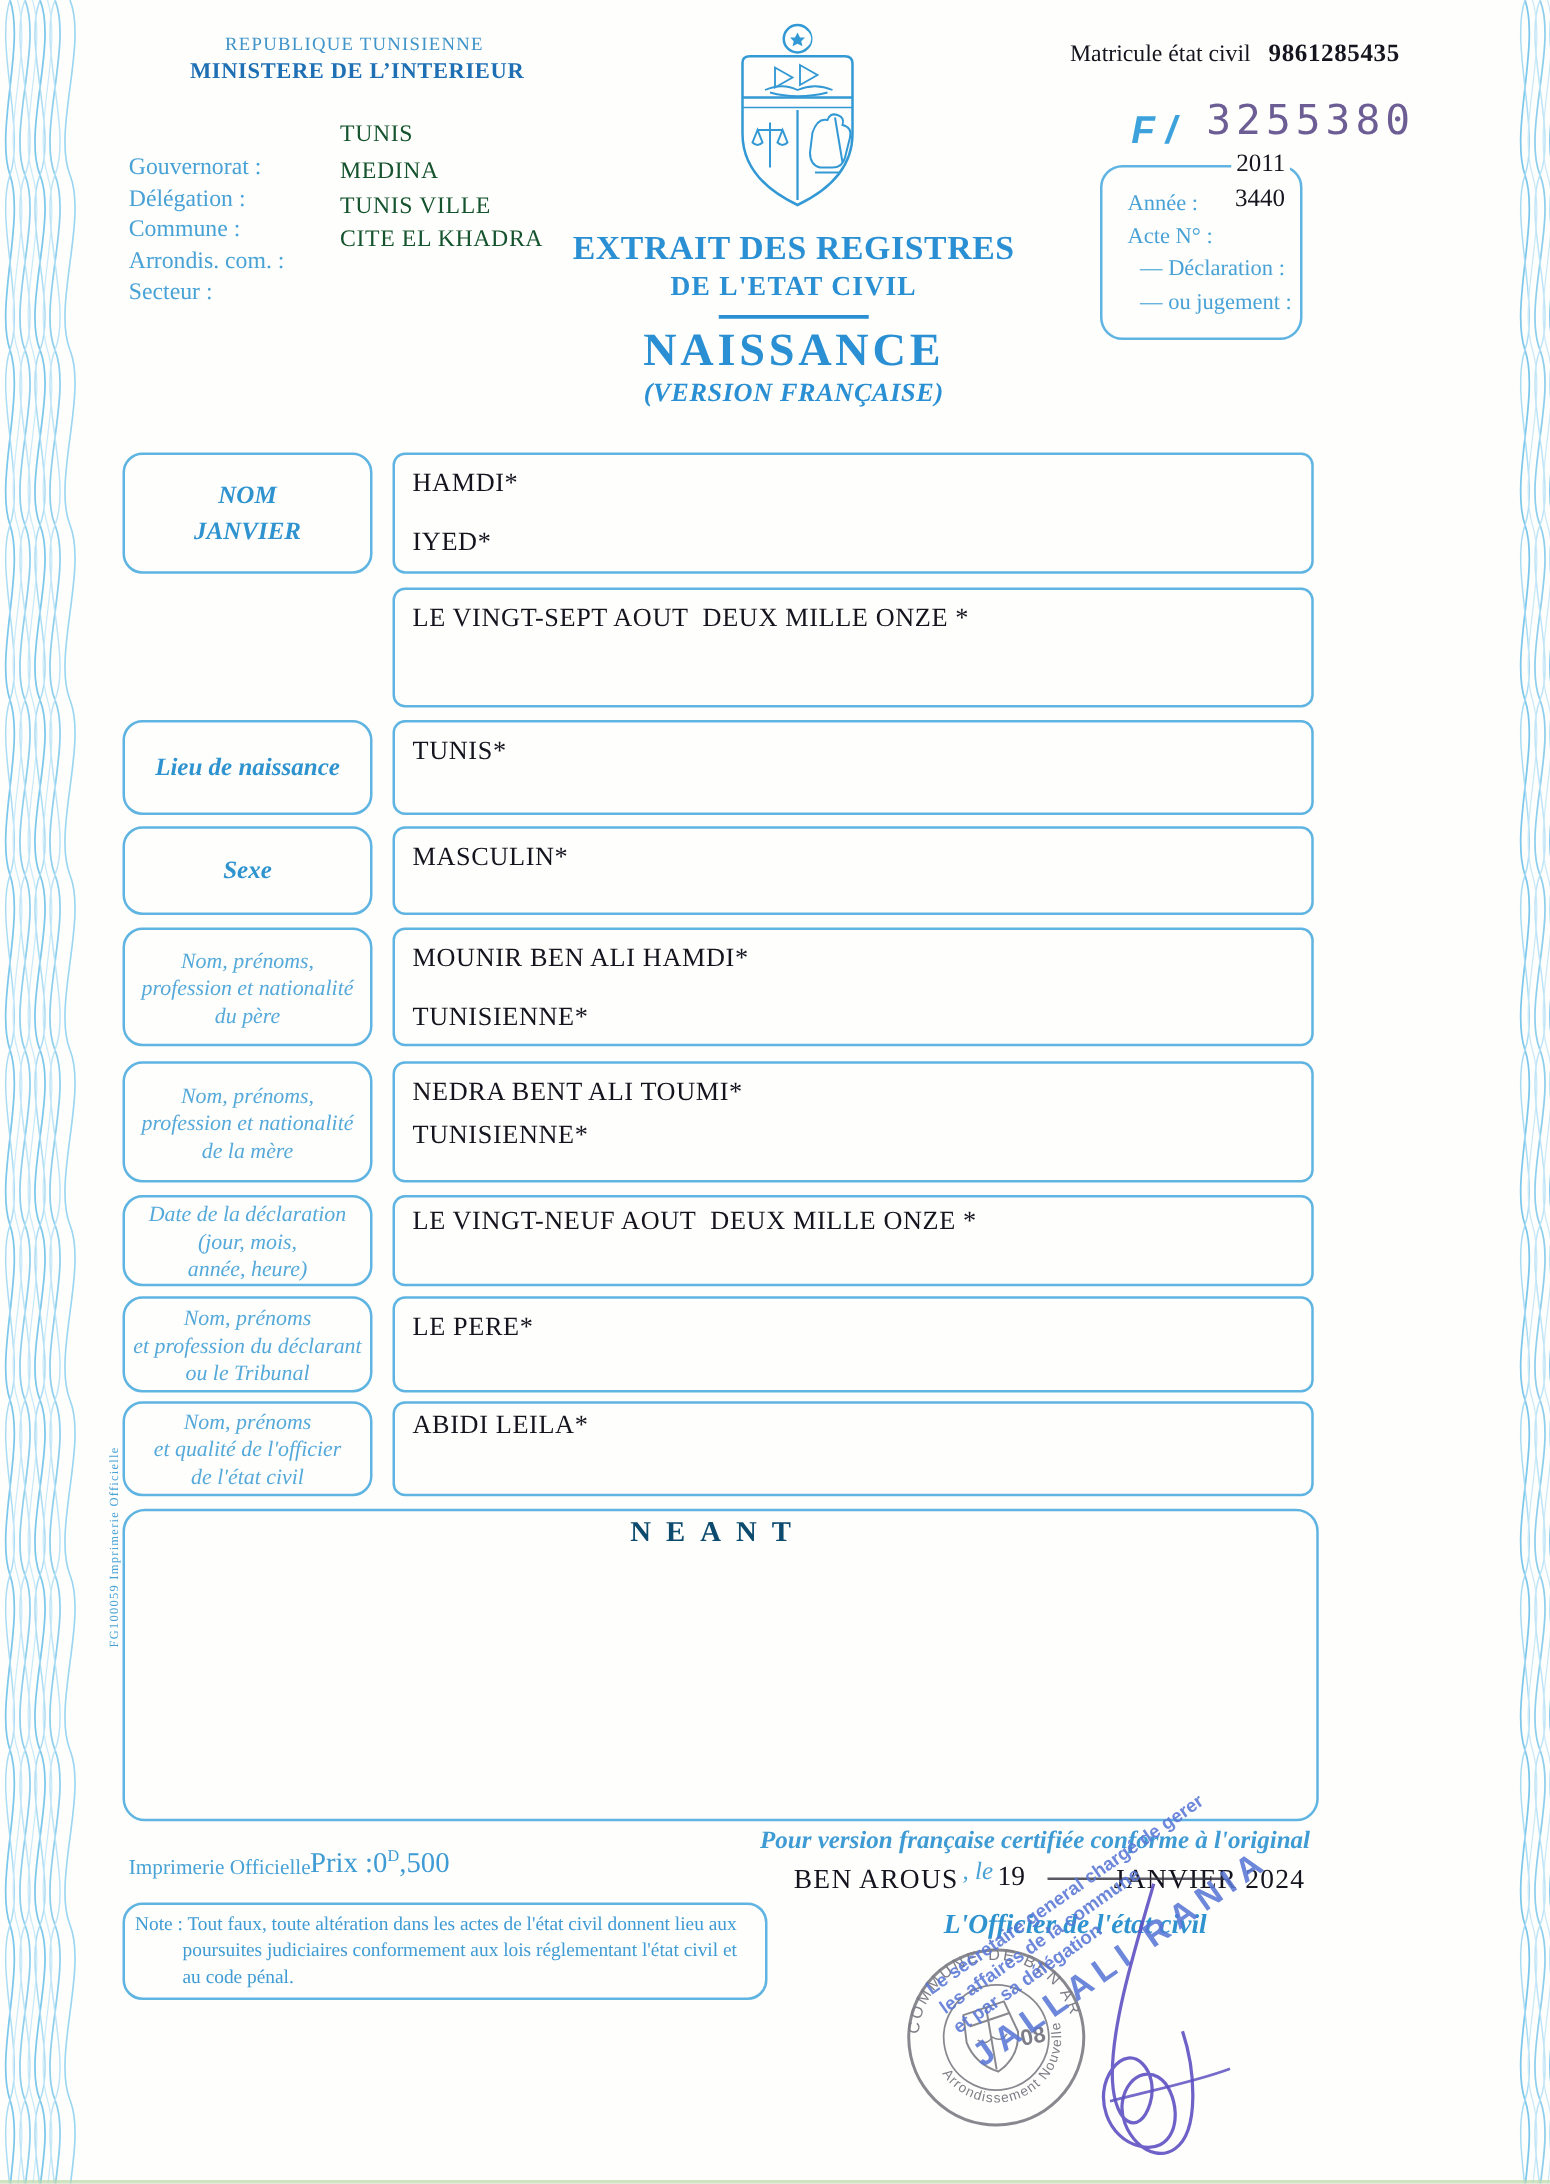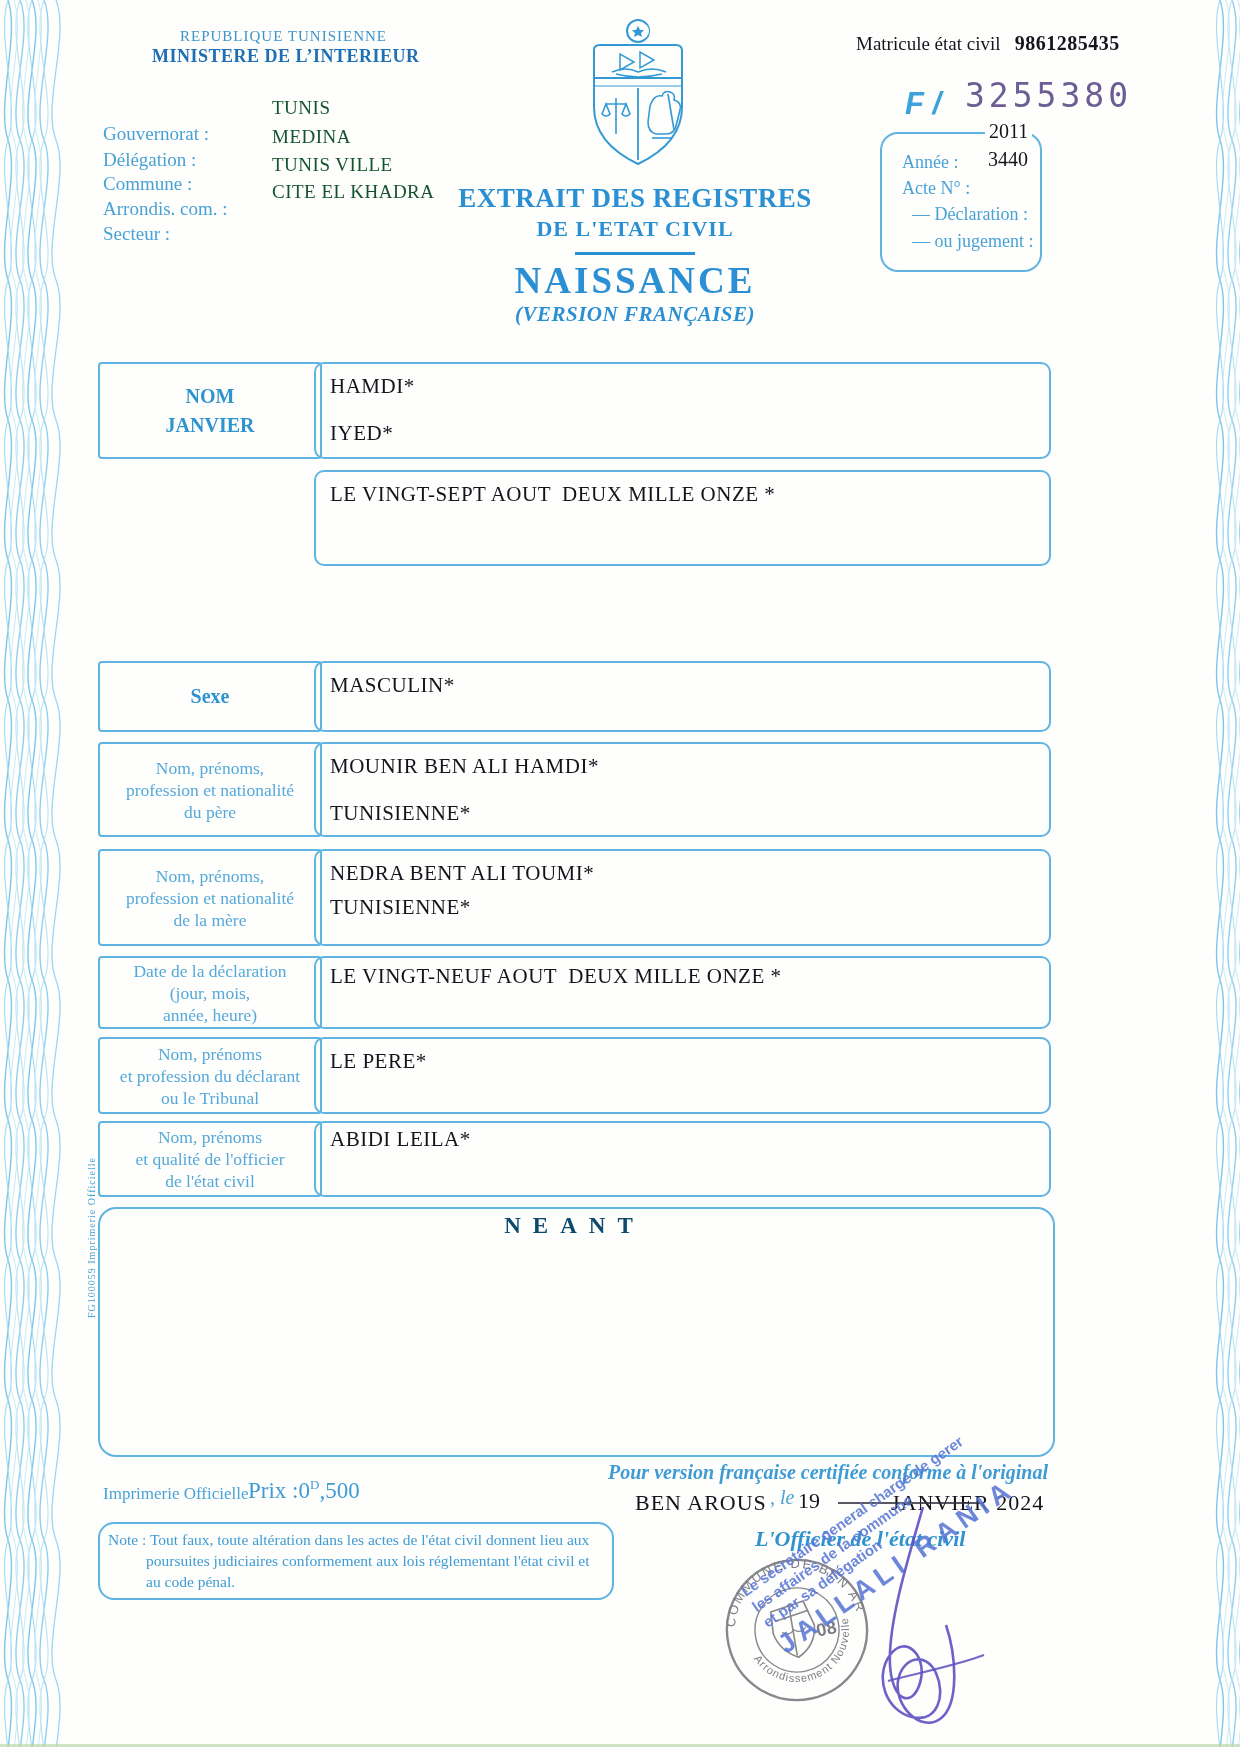--- a/index.html
+++ b/index.html
@@ -22,23 +22,23 @@
   .acte-val{color:#15151f;font-size:20px;}
   
   .t-center{left:400px;width:470px;text-align:center;color:#2a90d3;}
   .title1{top:183px;font-size:27px;font-weight:bold;letter-spacing:.5px;}
   .title2{top:216px;font-size:22px;font-weight:bold;letter-spacing:1px;}
   .title-rule{left:575px;top:252px;width:120px;height:3px;background:#2a90d3;}
   .title3{top:259px;font-size:37px;font-weight:bold;letter-spacing:3px;}
   .title4{top:302px;font-size:21px;font-weight:bold;font-style:italic;letter-spacing:.5px;}
   
   .row{position:absolute;left:0;top:0;width:1240px;}
-  .lblbox{position:absolute;left:98px;width:224px;height:100%;border:2.5px solid #5fb4e2;
-          border-radius:4px;display:flex;flex-direction:column;justify-content:center;
-          align-items:center;text-align:center;box-sizing:border-box;}
+  .lblbox{position:absolute;left:98px;width:200px;height:100%;border:2.5px solid #5fb4e2;
+          border-radius:16px;display:flex;flex-direction:column;justify-content:center;
+          align-items:center;text-align:center;box-sizing:border-box;font-style:italic;}
   .valbox{position:absolute;left:314px;width:737px;height:100%;border:2.5px solid #5fb4e2;
           border-radius:10px;box-sizing:border-box;padding:8px 0 0 14px;}
   .lbl-b{color:#2f93cf;font-size:20px;font-weight:bold;line-height:29px;}
   .lbl-r{color:#55a9da;font-size:17.5px;line-height:22px;}
   .val{font-size:21px;line-height:28px;color:#14141f;letter-spacing:.5px;white-space:pre;}
   .val+.val{margin-top:19px;}
   
   .obsbox{left:98px;top:1207px;width:953px;height:246px;border:2.5px solid #5fb4e2;border-radius:18px;}
   .obs-title{left:98px;top:1214px;width:953px;text-align:center;color:#2f93cf;font-size:22px;
              font-weight:bold;font-style:italic;letter-spacing:1px;}
@@ -160,20 +160,28 @@
       <div class="val">IYED*</div>
     </div>
   </div>
 
   <div class="row" style="top:470px;height:96px">
     <div class="valbox">
       <div class="val">LE VINGT-SEPT AOUT  DEUX MILLE ONZE *</div>
     </div>
   </div>
 
+  <div class="row" style="top:576px;height:76px">
+    <div class="lblbox">
+      <div class="lbl-b">Lieu de naissance</div>
+    </div>
+    <div class="valbox">
+      <div class="val">TUNIS*</div>
+    </div>
+  </div>
 
   <div class="row" style="top:661px;height:71px">
     <div class="lblbox">
       <div class="lbl-b">Sexe</div>
     </div>
     <div class="valbox">
       <div class="val">MASCULIN*</div>
     </div>
   </div>
 

